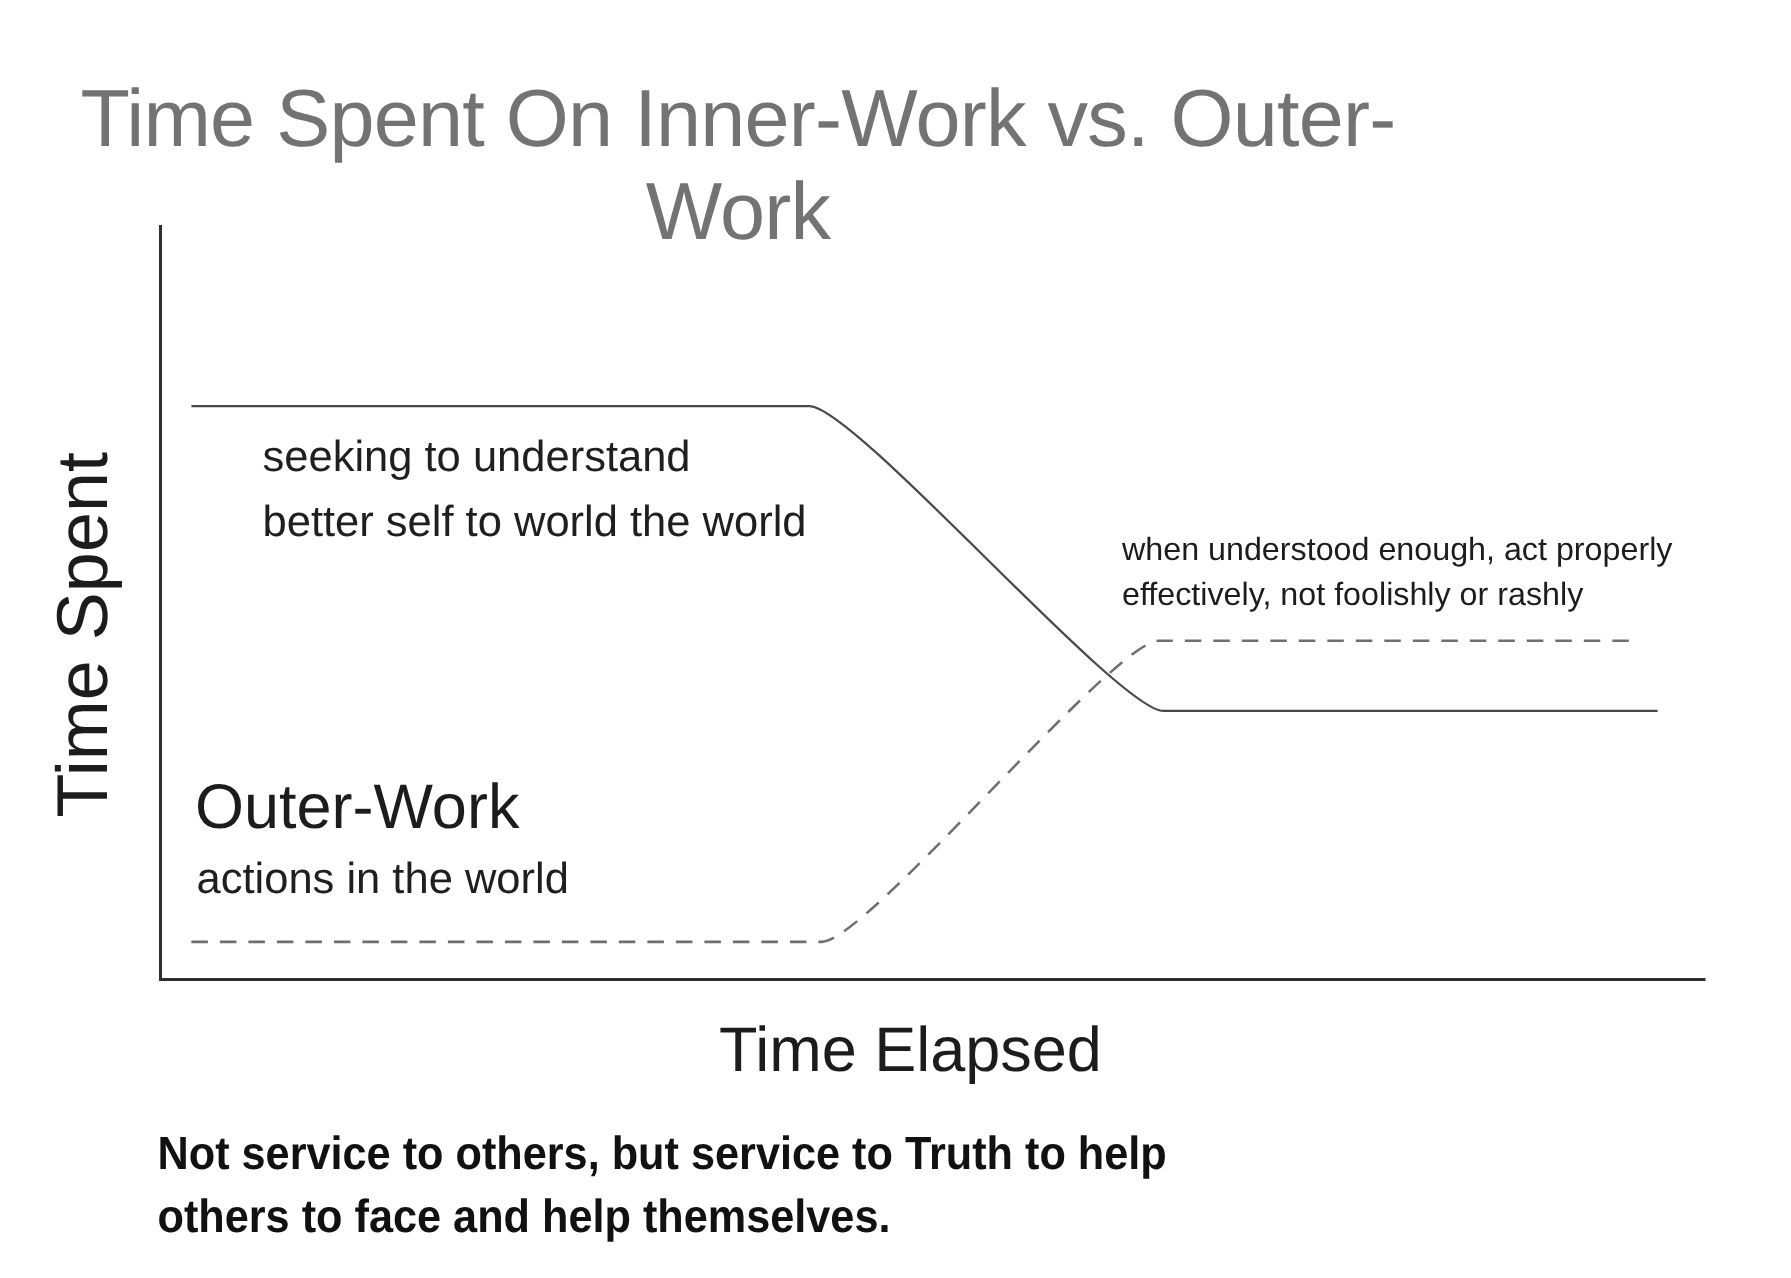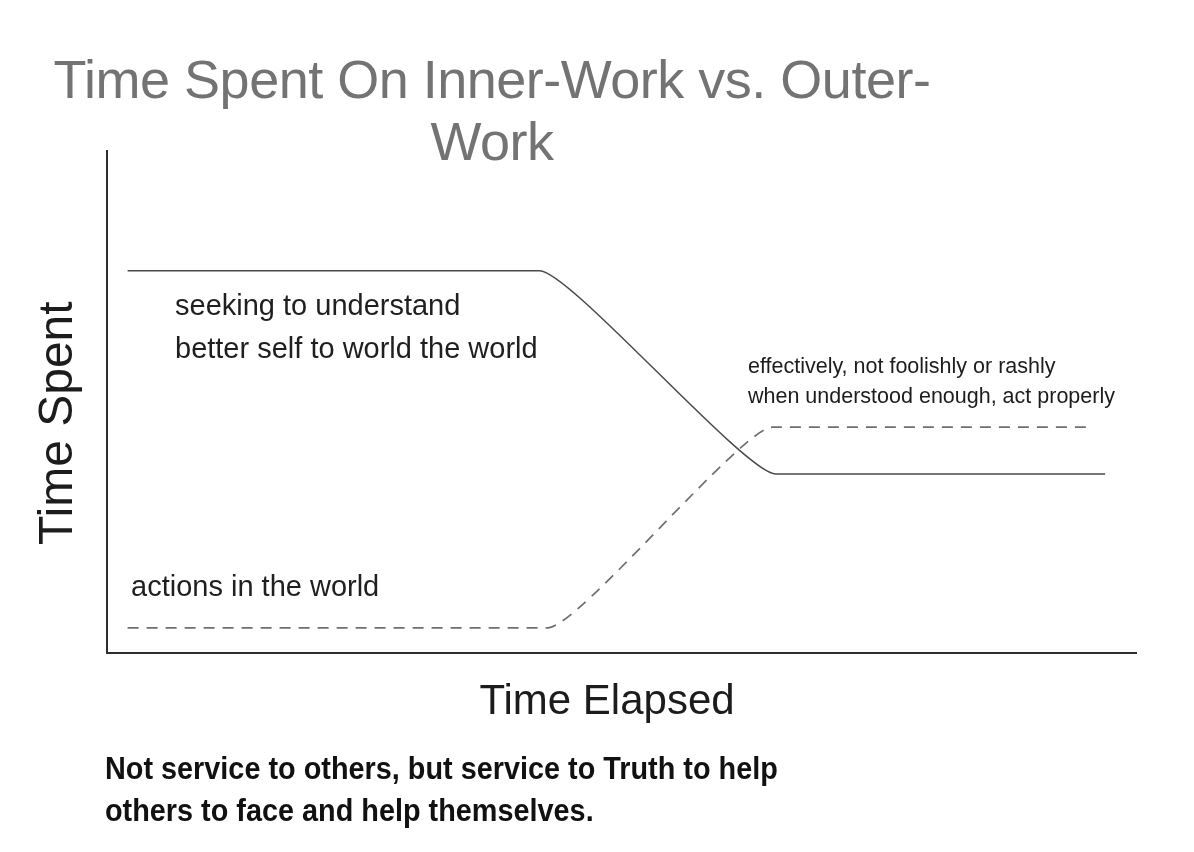--- a/index.html
+++ b/index.html
@@ -71,28 +71,29 @@
   <div class="y-axis-label">Time Spent</div>
 
   <div class="x-axis-label">Time Elapsed</div>
 
 
   <div class="series-desc inner-desc">
     <div>seeking to understand</div>
     <div>better self to world the world</div>
   </div>
 
+  <div class="series-title outer-title">Outer-Work</div>
 
   <div class="series-desc outer-desc">
     <div>actions in the world</div>
   </div>
 
   <div class="annotation">
+    <div>when understood enough, act properly</div>
     <div>effectively, not foolishly or rashly</div>
-    <div>when understood enough, act properly</div>
   </div>
 
   <div class="footer-note">
     <div>Not service to others, but service to Truth to help</div>
     <div>others to face and help themselves.</div>
   </div>
 
 </div>
 
 </body></html>

